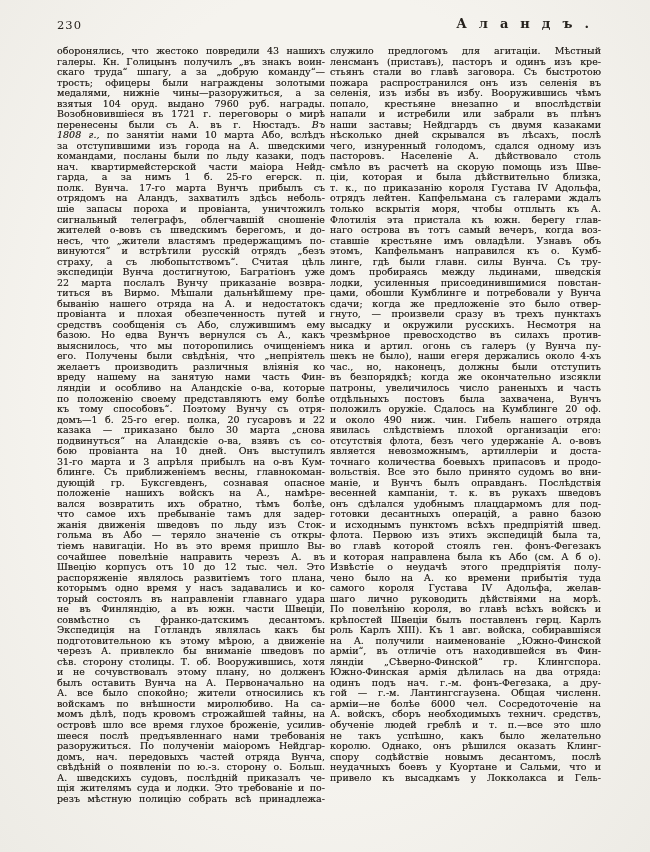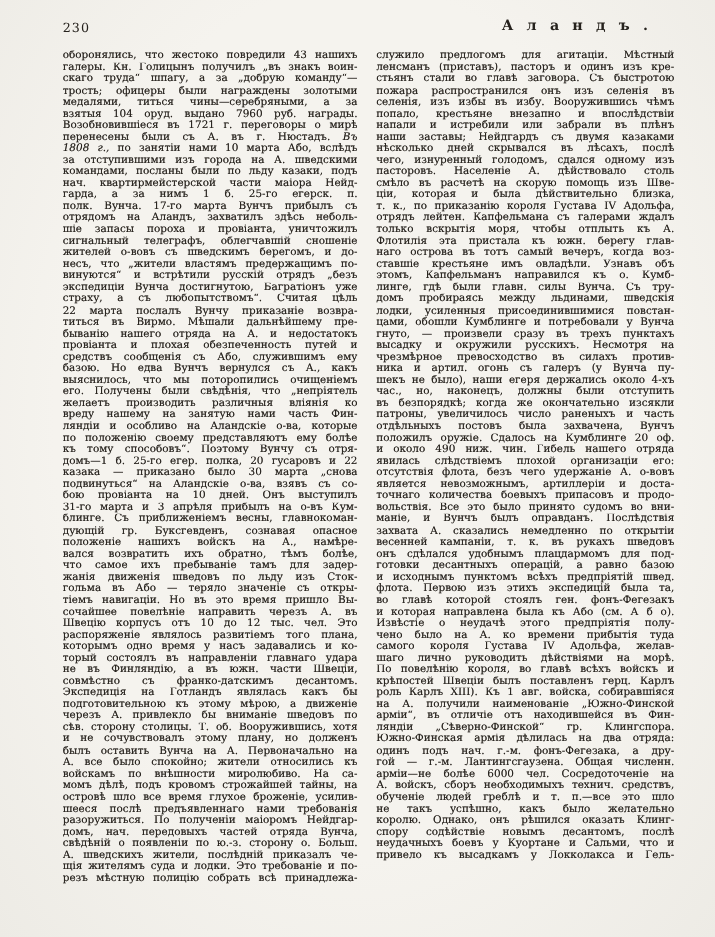--- a/index.html
+++ b/index.html
@@ -30,21 +30,21 @@
     font-weight: bold;
     letter-spacing: 12px;
     text-indent: 12px;
     white-space: nowrap;
   }
   .text-block {
     position: absolute;
     left: 57px;
     top: 46px;
     display: flex;
-    gap: 17px;
+    gap: 5px;
   }
   .column { display: block; }
   .col-left  { width: 268px; }
   .col-right { width: 271px; }
   .line {
     font-size: 9.5px;
     line-height: 10.54px;
     height: 10.54px;
     overflow: hidden;
     text-align: justify;
@@ -60,38 +60,38 @@
 <div class="page">
   <div class="page-number">230</div>
   <div class="page-title">Аландъ.</div>
 
   <div class="text-block">
     <div class="column col-left">
         <div class="line">оборонялись, что жестоко повредили 43 нашихъ</div>
         <div class="line">галеры. Кн. Голицынъ получилъ „въ знакъ воин-</div>
         <div class="line">скаго труда“ шпагу, а за „добрую команду“—</div>
         <div class="line">трость; офицеры были награждены золотыми</div>
-        <div class="line">медалями, титься чины—серебряными, а за</div>
+        <div class="line">медалями, нижніе чины—разоружиться, а за</div>
         <div class="line">взятыя 104 оруд. выдано 7960 руб. награды.</div>
         <div class="line">Возобновившіеся въ 1721 г. переговоры о мирѣ</div>
         <div class="line"><span>перенесены были съ А. въ г. Нюстадъ. </span><span class="italic">Въ</span></div>
         <div class="line"><span class="italic">1808 г.,</span><span> по занятіи нами 10 марта Або, вслѣдъ</span></div>
         <div class="line">за отступившими изъ города на А. шведскими</div>
         <div class="line">командами, посланы были по льду казаки, подъ</div>
         <div class="line">нач. квартирмейстерской части маіора Нейд-</div>
         <div class="line">гарда, а за нимъ 1 б. 25-го егерск. п.</div>
         <div class="line">полк. Вунча. 17-го марта Вунчъ прибылъ съ</div>
         <div class="line">отрядомъ на Аландъ, захватилъ здѣсь неболь-</div>
         <div class="line">шіе запасы пороха и провіанта, уничтожилъ</div>
         <div class="line">сигнальный телеграфъ, облегчавшій сношеніе</div>
         <div class="line">жителей о-вовъ съ шведскимъ берегомъ, и до-</div>
         <div class="line">несъ, что „жители властямъ предержащимъ по-</div>
         <div class="line">винуются“ и встрѣтили русскій отрядъ „безъ</div>
+        <div class="line">страху, а съ любопытствомъ“. Считая цѣль</div>
         <div class="line">экспедиціи Вунча достигнутою, Багратіонъ уже</div>
-        <div class="line">страху, а съ любопытствомъ“. Считая цѣль</div>
         <div class="line">22 марта послалъ Вунчу приказаніе возвра-</div>
         <div class="line">титься въ Вирмо. Мѣшали дальнѣйшему пре-</div>
         <div class="line">быванію нашего отряда на А. и недостатокъ</div>
         <div class="line">провіанта и плохая обезпеченность путей и</div>
         <div class="line">средствъ сообщенія съ Або, служившимъ ему</div>
         <div class="line">базою. Но едва Вунчъ вернулся съ А., какъ</div>
         <div class="line">выяснилось, что мы поторопились очищеніемъ</div>
         <div class="line">его. Получены были свѣдѣнія, что „непріятель</div>
         <div class="line">желаетъ производить различныя вліянія ко</div>
         <div class="line">вреду нашему на занятую нами часть Фин-</div>
@@ -125,21 +125,21 @@
         <div class="line">и не сочувствовалъ этому плану, но долженъ</div>
         <div class="line">былъ оставить Вунча на А. Первоначально на</div>
         <div class="line">А. все было спокойно; жители относились къ</div>
         <div class="line">войскамъ по внѣшности миролюбиво. На са-</div>
         <div class="line">момъ дѣлѣ, подъ кровомъ строжайшей тайны, на</div>
         <div class="line">островѣ шло все время глухое броженіе, усилив-</div>
         <div class="line">шееся послѣ предъявленнаго нами требованія</div>
         <div class="line">разоружиться. По полученіи маіоромъ Нейдгар-</div>
         <div class="line">домъ, нач. передовыхъ частей отряда Вунча,</div>
         <div class="line">свѣдѣній о появленіи по ю.-з. сторону о. Больш.</div>
-        <div class="line">А. шведскихъ жители, послѣдній приказалъ че-</div>
+        <div class="line">А. шведскихъ судовъ, послѣдній приказалъ че-</div>
         <div class="line">щія жителямъ суда и лодки. Это требованіе и по-</div>
         <div class="line">резъ мѣстную полицію собрать всѣ принадлежа-</div>
       </div>
     <div class="column col-right">
         <div class="line">служило предлогомъ для агитаціи. Мѣстный</div>
         <div class="line">ленсманъ (приставъ), пасторъ и одинъ изъ кре-</div>
         <div class="line">стьянъ стали во главѣ заговора. Съ быстротою</div>
         <div class="line">пожара распространился онъ изъ селенія въ</div>
         <div class="line">селенія, изъ избы въ избу. Вооружившись чѣмъ</div>
         <div class="line">попало, крестьяне внезапно и впослѣдствіи</div>
@@ -154,38 +154,38 @@
         <div class="line">отрядъ лейтен. Капфельмана съ галерами ждалъ</div>
         <div class="line">только вскрытія моря, чтобы отплыть къ А.</div>
         <div class="line">Флотилія эта пристала къ южн. берегу глав-</div>
         <div class="line">наго острова въ тотъ самый вечеръ, когда воз-</div>
         <div class="line">ставшіе крестьяне имъ овладѣли. Узнавъ объ</div>
         <div class="line">этомъ, Капфельманъ направился къ о. Кумб-</div>
         <div class="line">линге, гдѣ были главн. силы Вунча. Съ тру-</div>
         <div class="line">домъ пробираясь между льдинами, шведскія</div>
         <div class="line">лодки, усиленныя присоединившимися повстан-</div>
         <div class="line">цами, обошли Кумблинге и потребовали у Вунча</div>
+        <div class="line">сдачи; когда же предложеніе это было отвер-</div>
         <div class="line">гнуто, — произвели сразу въ трехъ пунктахъ</div>
         <div class="line">высадку и окружили русскихъ. Несмотря на</div>
         <div class="line">чрезмѣрное превосходство въ силахъ против-</div>
         <div class="line">ника и артил. огонь съ галеръ (у Вунча пу-</div>
         <div class="line">шекъ не было), наши егеря держались около 4-хъ</div>
         <div class="line">час., но, наконецъ, должны были отступить</div>
         <div class="line">въ безпорядкѣ; когда же окончательно изсякли</div>
         <div class="line">патроны, увеличилось число раненыхъ и часть</div>
         <div class="line">отдѣльныхъ постовъ была захвачена, Вунчъ</div>
         <div class="line">положилъ оружіе. Сдалось на Кумблинге 20 оф.</div>
         <div class="line">и около 490 ниж. чин. Гибель нашего отряда</div>
         <div class="line">явилась слѣдствіемъ плохой организаціи его:</div>
         <div class="line">отсутствія флота, безъ чего удержаніе А. о-вовъ</div>
         <div class="line">является невозможнымъ, артиллеріи и доста-</div>
         <div class="line">точнаго количества боевыхъ припасовъ и продо-</div>
         <div class="line">вольствія. Все это было принято судомъ во вни-</div>
         <div class="line">маніе, и Вунчъ былъ оправданъ. Послѣдствія</div>
-        <div class="line">захвата А. сказались немедленно по открытіи</div>
         <div class="line">весенней кампаніи, т. к. въ рукахъ шведовъ</div>
         <div class="line">онъ сдѣлался удобнымъ плацдармомъ для под-</div>
         <div class="line">готовки десантныхъ операцій, а равно базою</div>
         <div class="line">и исходнымъ пунктомъ всѣхъ предпріятій швед.</div>
         <div class="line">флота. Первою изъ этихъ экспедицій была та,</div>
         <div class="line">во главѣ которой стоялъ ген. фонъ-Фегезакъ</div>
         <div class="line">и которая направлена была къ Або (см. А б о).</div>
         <div class="line">Извѣстіе о неудачѣ этого предпріятія полу-</div>
         <div class="line">чено было на А. ко времени прибытія туда</div>
         <div class="line">самого короля Густава IV Адольфа, желав-</div>

